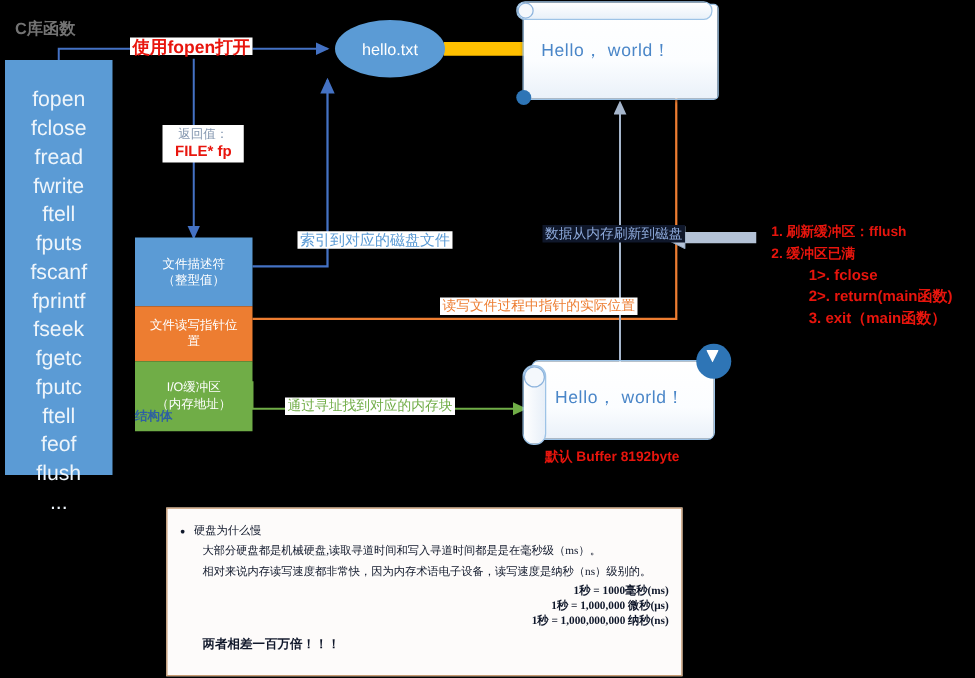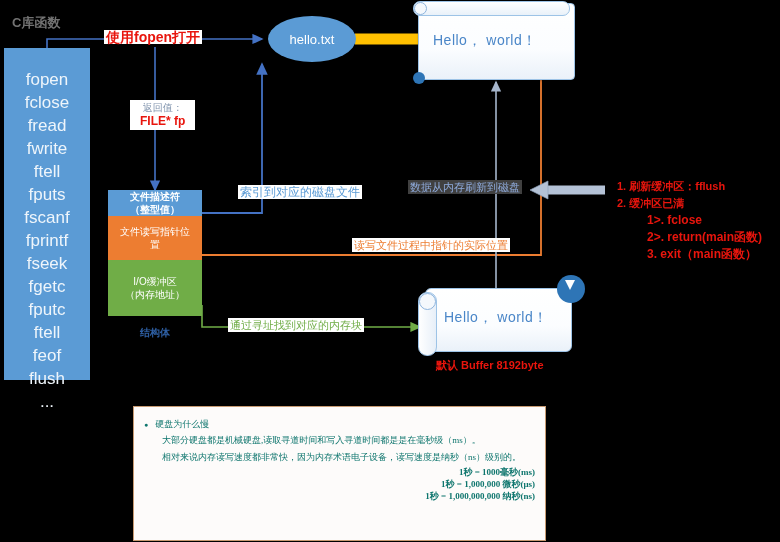--- a/index.html
+++ b/index.html
@@ -18,35 +18,35 @@
   .wlabel{background:#ffffff;padding:0px 2px;white-space:nowrap;line-height:14px;}
 
   #lbl-fopen{left:104px;top:30px;color:#e8150d;font-size:14px;font-weight:600;}
   #lbl-ret{left:130px;top:100px;font-size:10px;text-align:center;padding:2px 10px;}
   #lbl-ret .r1{color:#8497b0;display:block;font-size:10px;line-height:12px;}
   #lbl-ret .r2{color:#e8150d;display:block;font-size:12px;line-height:14px;font-weight:600;}
 
   #lbl-index{left:238px;top:185px;color:#5b9bd5;font-size:12px;}
   #lbl-rw{left:352px;top:238px;color:#ed7d31;font-size:11px;}
   #lbl-addr{left:228px;top:318px;color:#70ad47;font-size:11px;}
-  #lbl-flushdisk{left:408px;top:180px;color:#8eaadb;font-size:11px;background:#404040;}
+  #lbl-flushdisk{left:434px;top:180px;color:#8eaadb;font-size:11px;background:#0f172a;}
 
   
   #hello-ellipse{left:268px;top:16px;width:88px;height:46px;border-radius:50%;
                  background:#5b9bd5;color:#ffffff;font-size:13px;
                  display:flex;align-items:center;justify-content:center;}
 
   
   #struct-box{left:108px;top:190px;width:94px;height:130px;}
   #struct-box .seg{width:100%;box-sizing:border-box;display:flex;align-items:center;
                    justify-content:center;text-align:center;color:#ffffff;font-size:10px;line-height:13px;}
-  #seg-fd{height:26px;background:#5b9bd5;font-weight:bold;}
+  #seg-fd{height:55px;background:#5b9bd5;}
   #seg-ptr{height:44px;background:#ed7d31;}
   #seg-buf{height:56px;background:#70ad47;}
-  #struct-caption{left:108px;top:326px;width:94px;text-align:center;color:#2e5fa3;
+  #struct-caption{left:108px;top:326px;width:94px;text-align:left;color:#2e5fa3;
                   font-size:10px;font-weight:bold;}
 
   
   .doc{background:linear-gradient(180deg,#ffffff 0%,#fbfdff 60%,#eaf1f9 100%);
        border:1px solid #9dc3e6;border-radius:4px;
        box-shadow:0 1px 2px rgba(0,0,0,.25);}
   #doc-top{left:418px;top:3px;width:155px;height:75px;}
   #doc-top .scroll-top{position:absolute;left:-6px;top:-3px;width:155px;height:13px;
         background:linear-gradient(180deg,#ffffff,#e9f1f9);border:1px solid #9dc3e6;border-radius:7px;}
   #doc-top .knob{position:absolute;left:-5px;top:-2px;width:11px;height:11px;border-radius:50%;
@@ -67,21 +67,21 @@
   #doc-bot .txt{position:absolute;left:18px;top:20px;color:#4a86c8;font-size:14px;letter-spacing:.5px;}
   #buffer-note{left:436px;top:358px;color:#e8150d;font-size:11px;font-weight:bold;}
 
   
   #red-list{left:617px;top:138px;color:#e8150d;font-size:11px;font-weight:bold;line-height:17px;margin-top:40px;}
   #red-list .sub{padding-left:30px;font-size:12px;}
 
   
   #info-box{left:133px;top:406px;width:413px;height:135px;background:#fdfbfa;
             border:1px solid #c79a72;box-sizing:border-box;padding:10px 10px 6px 10px;
-            font-family:"Liberation Serif","DejaVu Serif",serif;color:#0f766e;}
+            font-family:"Liberation Serif","DejaVu Serif",serif;color:#0f172a;}
   #info-box .bullet{font-size:9px;line-height:14px;}
   #info-box .bullet:before{content:"\25CF";font-size:7px;margin-right:7px;vertical-align:middle;}
   #info-box .para{font-size:9px;line-height:17px;margin-left:18px;}
   #info-box .num{font-size:9px;line-height:12px;margin-left:18px;font-weight:bold;text-align:right;}
   #info-box .tail{font-size:10px;line-height:14px;margin-left:18px;margin-top:7px;font-weight:bold;}
 </style>
 </head>
 <body>
 
 <svg class="abs" width="780" height="542" style="left:0;top:0;">
@@ -194,13 +194,14 @@
   <div class="sub">3. exit（main函数）</div>
 </div>
 
 <div class="abs" id="info-box">
   <div class="bullet">硬盘为什么慢</div>
   <div class="para">大部分硬盘都是机械硬盘,读取寻道时间和写入寻道时间都是是在毫秒级（ms）。</div>
   <div class="para">相对来说内存读写速度都非常快，因为内存术语电子设备，读写速度是纳秒（ns）级别的。</div>
   <div class="num">1秒 = 1000毫秒(ms)</div>
   <div class="num">1秒 = 1,000,000 微秒(μs)</div>
   <div class="num">1秒 = 1,000,000,000 纳秒(ns)</div>
+  <div class="tail">两者相差一百万倍！！！</div>
 </div>
 
 </body></html>

